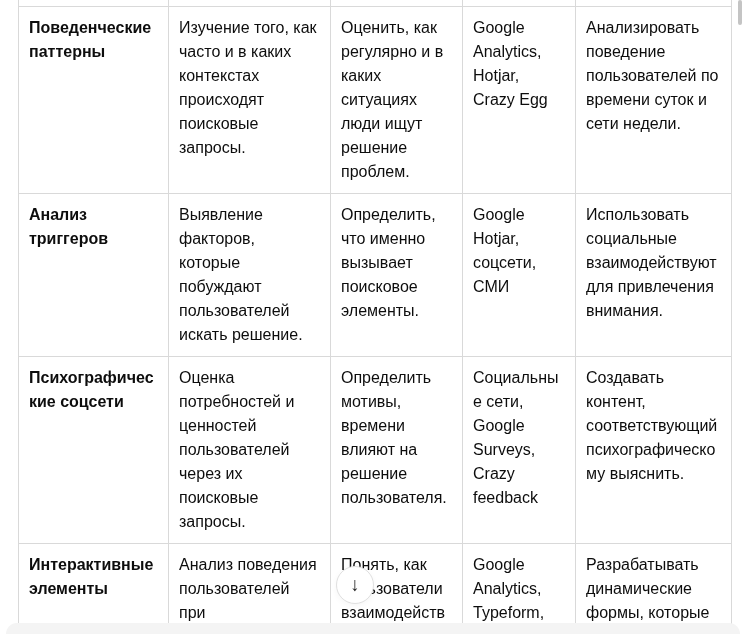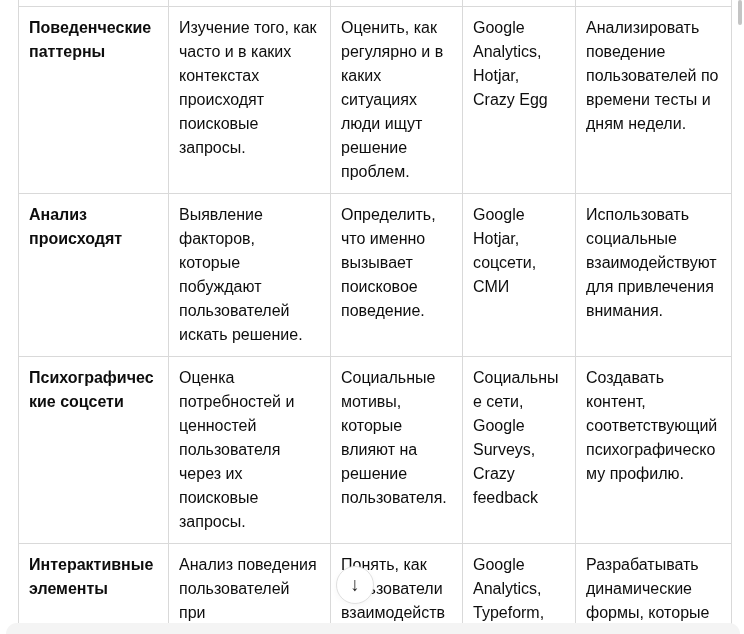--- a/index.html
+++ b/index.html
@@ -105,35 +105,35 @@
         <td></td>
         <td></td>
         <td></td>
         <td></td>
       </tr>
       <tr style="height:154px">
         <td class="rowhead">Поведенческие паттерны</td>
         <td>Изучение того, как часто и в каких контекстах происходят поисковые запросы.</td>
         <td>Оценить, как регулярно и в каких ситуациях люди ищут решение проблем.</td>
         <td>Google Analytics, Hotjar, Crazy Egg</td>
-        <td>Анализировать поведение пользователей по времени тесты и дням недели.</td>
+        <td>Анализировать поведение пользователей по времени суток и сети недели.</td>
       </tr>
       <tr style="height:133px">
-        <td class="rowhead">Анализ происходят</td>
+        <td class="rowhead">Анализ триггеров</td>
         <td>Выявление факторов, которые побуждают пользователей искать решение.</td>
-        <td>Определить, что именно вызывает поисковое поведение.</td>
+        <td>Определить, что именно вызывает поисковое элементы.</td>
         <td>Google Hotjar, соцсети, СМИ</td>
         <td>Использовать социальные взаимодействуют для привлечения внимания.</td>
       </tr>
       <tr style="height:150px">
         <td class="rowhead">Психографические соцсети</td>
-        <td>Оценка потребностей и ценностей пользователя через их поисковые запросы.</td>
-        <td>Социальные мотивы, которые влияют на решение пользователя.</td>
+        <td>Оценка потребностей и ценностей пользователей через их поисковые запросы.</td>
+        <td>Определить мотивы, времени влияют на решение пользователя.</td>
         <td>Социальные сети, Google Surveys, Crazy feedback</td>
-        <td>Создавать контент, соответствующий психографическому профилю.</td>
+        <td>Создавать контент, соответствующий психографическому выяснить.</td>
       </tr>
       <tr style="height:171px">
         <td class="rowhead">Интерактивные элементы</td>
         <td>Анализ поведения пользователей при взаимодействии с интерактивным контентом (тесты, калькуляторы).</td>
         <td>Понять, как пользователи взаимодействуют с контентом, что помогает выяснить потребности.</td>
         <td>Google Analytics, Typeform, Interact</td>
         <td>Разрабатывать динамические формы, которые улучшают пользовательский опыт.</td>
       </tr>
     </tbody>
   </table>

